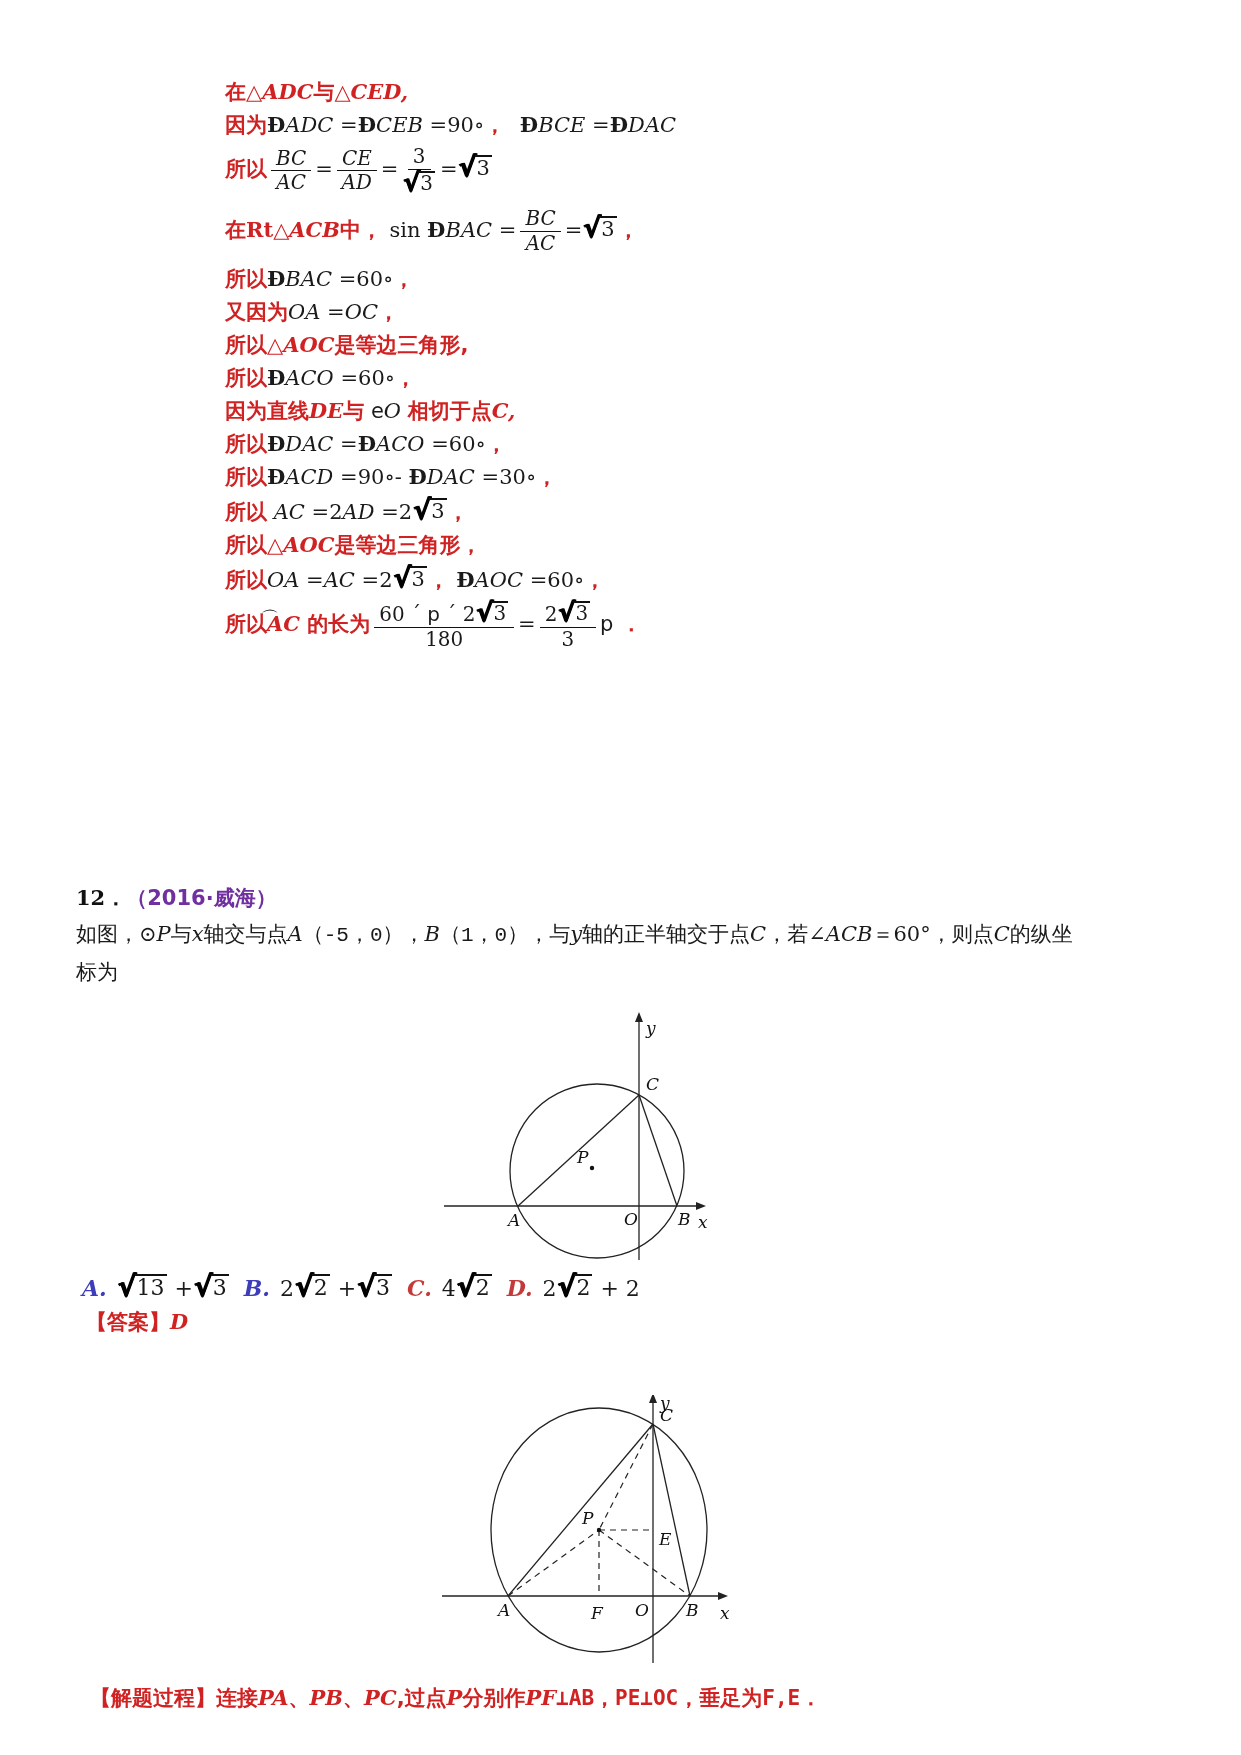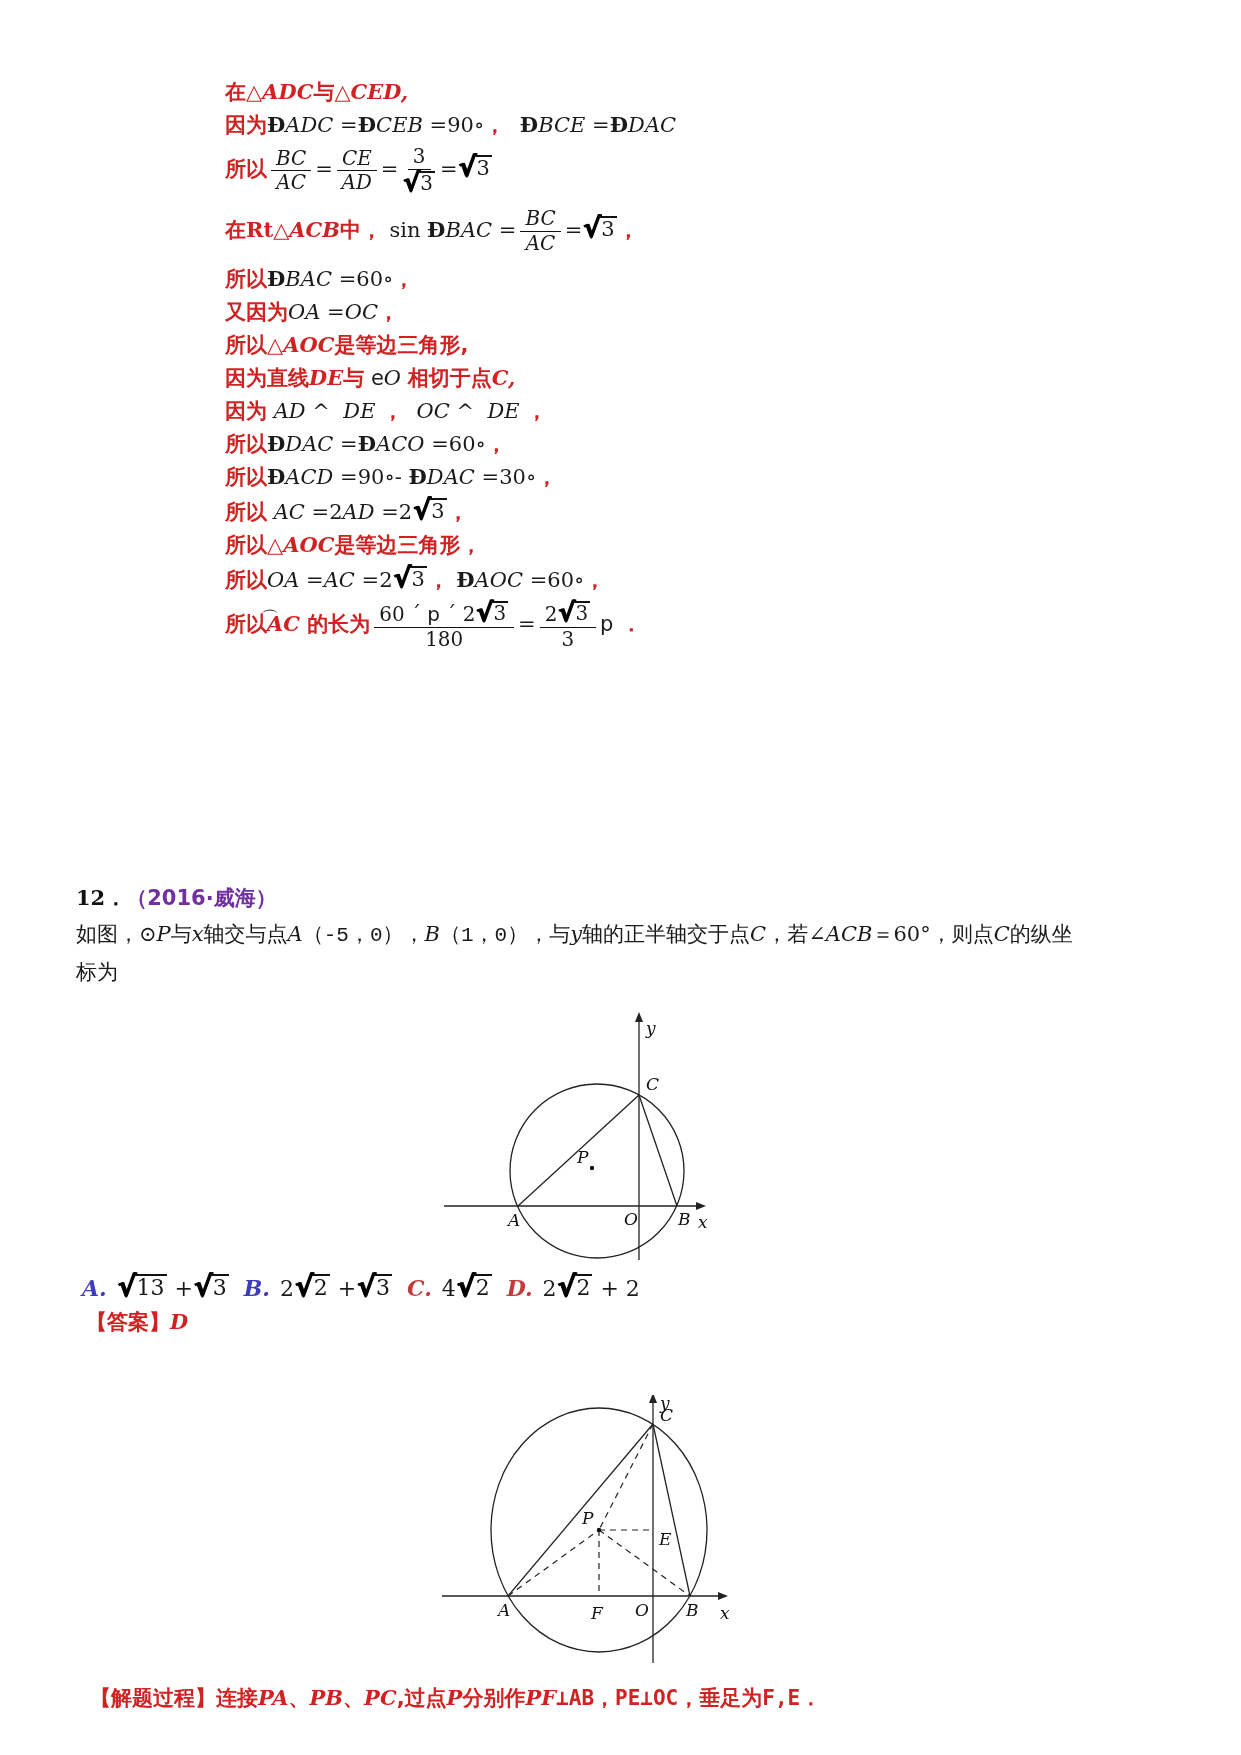--- a/index.html
+++ b/index.html
@@ -60,22 +60,22 @@
 <body>
 
 <div id="proof">
     <div class="pline"><span class="zh">在</span><span class="rm">△</span><span class="ri">ADC</span><span class="zh">与</span><span class="rm">△</span><span class="ri">CED,</span></div>
     <div class="pline"><span class="zh">因为</span><span class="ang">Ð</span><span class="mi">ADC </span><span class="mm">=</span><span class="ang">Ð</span><span class="mi">CEB </span><span class="mm">=90∘</span><span class="rm">，  </span><span class="ang">Ð</span><span class="mi">BCE </span><span class="mm">=</span><span class="ang">Ð</span><span class="mi">DAC</span></div>
     <div class="pline tall"><span class="zh">所以</span><span class="frac"><span class="num"><span class="mi">BC</span></span><span class="den"><span class="mi">AC</span></span></span><span class="mm">=</span><span class="frac"><span class="num"><span class="mi">CE</span></span><span class="den"><span class="mi">AD</span></span></span><span class="mm">=</span><span class="frac"><span class="num"><span class="mm">3</span></span><span class="den"><span class="sqw"><span class="sq">√</span><span class="rad">3</span></span></span></span><span class="mm">=</span><span class="sqw"><span class="sq">√</span><span class="rad">3</span></span></div>
     <div class="pline tall"><span class="zh">在</span><span class="rm">Rt△</span><span class="ri">ACB</span><span class="zh">中</span><span class="rm">， </span><span class="mm">sin </span><span class="ang">Ð</span><span class="mi">BAC </span><span class="mm">=</span><span class="frac"><span class="num"><span class="mi">BC</span></span><span class="den"><span class="mi">AC</span></span></span><span class="mm">=</span><span class="sqw"><span class="sq">√</span><span class="rad">3</span></span><span class="rm">，</span></div>
     <div class="pline"><span class="zh">所以</span><span class="ang">Ð</span><span class="mi">BAC </span><span class="mm">=60∘</span><span class="rm">，</span></div>
     <div class="pline"><span class="zh">又因为</span><span class="mi">OA </span><span class="mm">=</span><span class="mi">OC</span><span class="rm">，</span></div>
     <div class="pline"><span class="zh">所以</span><span class="rm">△</span><span class="ri">AOC</span><span class="zh">是等边三角形,</span></div>
+    <div class="pline"><span class="zh">所以</span><span class="ang">Ð</span><span class="mi">ACO </span><span class="mm">=60∘</span><span class="rm">，</span></div>
     <div class="pline"><span class="zh">因为直线</span><span class="ri">DE</span><span class="zh">与</span><span class="pp"> e</span><span class="mi">O </span><span class="zh">相切于点</span><span class="ri">C,</span></div>
-    <div class="pline"><span class="zh">因为</span><span class="mi"> AD</span><span class="mm"> ^  </span><span class="mi">DE </span><span class="rm">，</span><span class="mi">  OC</span><span class="mm"> ^  </span><span class="mi">DE </span><span class="rm">，</span></div>
     <div class="pline"><span class="zh">所以</span><span class="ang">Ð</span><span class="mi">DAC </span><span class="mm">=</span><span class="ang">Ð</span><span class="mi">ACO </span><span class="mm">=60∘</span><span class="rm">，</span></div>
     <div class="pline"><span class="zh">所以</span><span class="ang">Ð</span><span class="mi">ACD </span><span class="mm">=90∘- </span><span class="ang">Ð</span><span class="mi">DAC </span><span class="mm">=30∘</span><span class="rm">，</span></div>
     <div class="pline"><span class="zh">所以</span><span class="mi"> AC </span><span class="mm">=2</span><span class="mi">AD </span><span class="mm">=2</span><span class="sqw"><span class="sq">√</span><span class="rad">3</span></span><span class="rm">，</span></div>
     <div class="pline"><span class="zh">所以</span><span class="rm">△</span><span class="ri">AOC</span><span class="zh">是等边三角形，</span></div>
     <div class="pline"><span class="zh">所以</span><span class="mi">OA </span><span class="mm">=</span><span class="mi">AC </span><span class="mm">=2</span><span class="sqw"><span class="sq">√</span><span class="rad">3</span></span><span class="rm">， </span><span class="ang">Ð</span><span class="mi">AOC </span><span class="mm">=60∘</span><span class="rm">，</span></div>
     <div class="pline tall"><span class="zh">所以</span><span class="arcw"><span class="arcs">⌒</span><span class="ri">AC</span></span><span class="zh"> 的长为</span><span class="frac"><span class="num"><span class="mm">60 ´ </span><span class="pp">p</span><span class="mm"> ´ 2</span><span class="sqw"><span class="sq">√</span><span class="rad">3</span></span></span><span class="den"><span class="mm">180</span></span></span><span class="mm">=</span><span class="frac"><span class="num"><span class="mm">2</span><span class="sqw"><span class="sq">√</span><span class="rad">3</span></span></span><span class="den"><span class="mm">3</span></span></span><span class="pp">p</span><span class="rm"> ．</span></div>
   </div>
 
 <div id="q12"><span class="qnum">12．</span><span class="qsrc">（2016·威海）</span></div>
 

